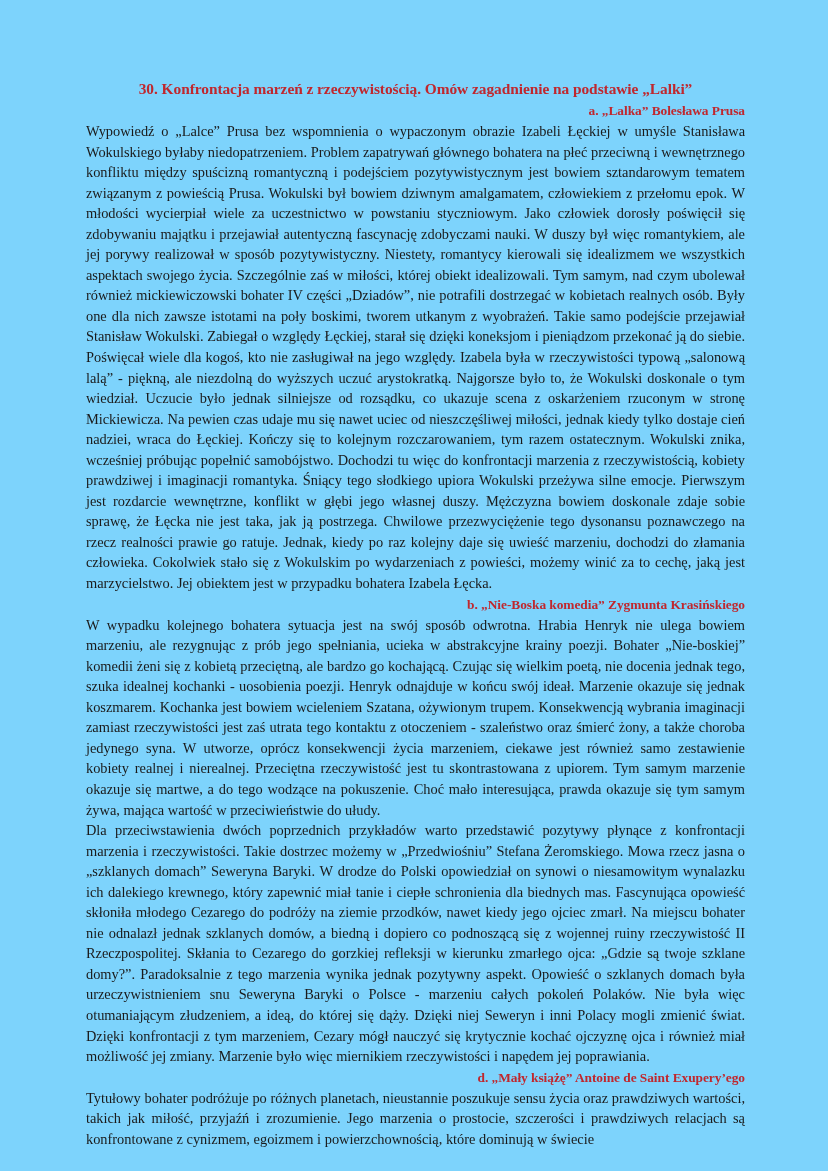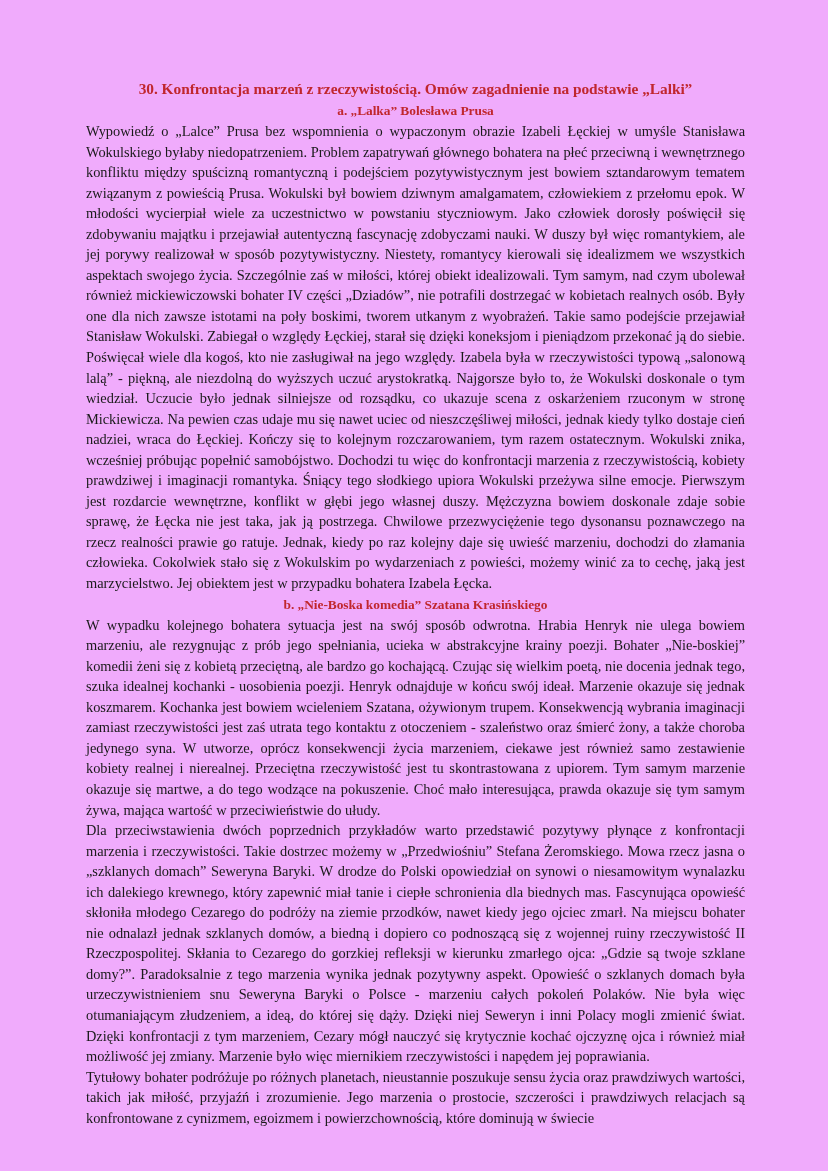--- a/index.html
+++ b/index.html
@@ -13,37 +13,37 @@
     font-family: "Liberation Serif", "DejaVu Serif", serif;
     color: #000000;
     overflow: hidden;
   }
   .page {
     position: relative;
     width: 828px;
     height: 1171px;
     box-sizing: border-box;
     padding: 78px 83px 0 86px;
-    background: #f0abfc;
+    background: #7dd3fc;
   }
   .doc-title {
     color: #c0272d;
     font-weight: bold;
     font-size: 15.4px;
     line-height: 21px;
     text-align: center;
     margin: 0 0 2px 0;
     letter-spacing: -0.05px;
   }
   .section-heading {
     color: #c0272d;
     font-weight: bold;
     font-size: 13.4px;
     line-height: 19px;
-    text-align: center;
+    text-align: right;
     margin: 1px 0 1px 0;
     letter-spacing: -0.05px;
   }
   p.body-text {
     margin: 0;
     font-size: 14.4px;
     line-height: 20.55px;
     text-align: justify;
     text-justify: inter-word;
     color: #1a1a1a;
@@ -60,20 +60,21 @@
 <div class="page">
 
   <h1 class="doc-title">
     <span>30. Konfrontacja marzeń z rzeczywistością. Omów zagadnienie na podstawie „Lalki”</span>
     <br>
   </h1>
 
   <h2 class="section-heading">a. „Lalka” Bolesława Prusa</h2>
   <p class="body-text">Wypowiedź o „Lalce” Prusa bez wspomnienia o wypaczonym obrazie Izabeli Łęckiej w umyśle Stanisława Wokulskiego byłaby niedopatrzeniem. Problem zapatrywań głównego bohatera na płeć przeciwną i wewnętrznego konfliktu między spuścizną romantyczną i podejściem pozytywistycznym jest bowiem sztandarowym tematem związanym z powieścią Prusa. Wokulski był bowiem dziwnym amalgamatem, człowiekiem z przełomu epok. W młodości wycierpiał wiele za uczestnictwo w powstaniu styczniowym. Jako człowiek dorosły poświęcił się zdobywaniu majątku i przejawiał autentyczną fascynację zdobyczami nauki. W duszy był więc romantykiem, ale jej porywy realizował w sposób pozytywistyczny. Niestety, romantycy kierowali się idealizmem we wszystkich aspektach swojego życia. Szczególnie zaś w miłości, której obiekt idealizowali. Tym samym, nad czym ubolewał również mickiewiczowski bohater IV części „Dziadów”, nie potrafili dostrzegać w kobietach realnych osób. Były one dla nich zawsze istotami na poły boskimi, tworem utkanym z wyobrażeń. Takie samo podejście przejawiał Stanisław Wokulski. Zabiegał o względy Łęckiej, starał się dzięki koneksjom i pieniądzom przekonać ją do siebie. Poświęcał wiele dla kogoś, kto nie zasługiwał na jego względy. Izabela była w rzeczywistości typową „salonową lalą” - piękną, ale niezdolną do wyższych uczuć arystokratką. Najgorsze było to, że Wokulski doskonale o tym wiedział. Uczucie było jednak silniejsze od rozsądku, co ukazuje scena z oskarżeniem rzuconym w stronę Mickiewicza. Na pewien czas udaje mu się nawet uciec od nieszczęśliwej miłości, jednak kiedy tylko dostaje cień nadziei, wraca do Łęckiej. Kończy się to kolejnym rozczarowaniem, tym razem ostatecznym. Wokulski znika, wcześniej próbując popełnić samobójstwo. Dochodzi tu więc do konfrontacji marzenia z rzeczywistością, kobiety prawdziwej i imaginacji romantyka. Śniący tego słodkiego upiora Wokulski przeżywa silne emocje. Pierwszym jest rozdarcie wewnętrzne, konflikt w głębi jego własnej duszy. Mężczyzna bowiem doskonale zdaje sobie sprawę, że Łęcka nie jest taka, jak ją postrzega. Chwilowe przezwyciężenie tego dysonansu poznawczego na rzecz realności prawie go ratuje. Jednak, kiedy po raz kolejny daje się uwieść marzeniu, dochodzi do złamania człowieka. Cokolwiek stało się z Wokulskim po wydarzeniach z powieści, możemy winić za to cechę, jaką jest marzycielstwo. Jej obiektem jest w przypadku bohatera Izabela Łęcka.</p>
 
-  <h2 class="section-heading">b. „Nie-Boska komedia” Szatana Krasińskiego</h2>
+  <h2 class="section-heading">b. „Nie-Boska komedia” Zygmunta Krasińskiego</h2>
   <p class="body-text">W wypadku kolejnego bohatera sytuacja jest na swój sposób odwrotna. Hrabia Henryk nie ulega bowiem marzeniu, ale rezygnując z prób jego spełniania, ucieka w abstrakcyjne krainy poezji. Bohater „Nie-boskiej” komedii żeni się z kobietą przeciętną, ale bardzo go kochającą. Czując się wielkim poetą, nie docenia jednak tego, szuka idealnej kochanki - uosobienia poezji. Henryk odnajduje w końcu swój ideał. Marzenie okazuje się jednak koszmarem. Kochanka jest bowiem wcieleniem Szatana, ożywionym trupem. Konsekwencją wybrania imaginacji zamiast rzeczywistości jest zaś utrata tego kontaktu z otoczeniem - szaleństwo oraz śmierć żony, a także choroba jedynego syna. W utworze, oprócz konsekwencji życia marzeniem, ciekawe jest również samo zestawienie kobiety realnej i nierealnej. Przeciętna rzeczywistość jest tu skontrastowana z upiorem. Tym samym marzenie okazuje się martwe, a do tego wodzące na pokuszenie. Choć mało interesująca, prawda okazuje się tym samym żywa, mająca wartość w przeciwieństwie do ułudy.</p>
 
   <p class="body-text">Dla przeciwstawienia dwóch poprzednich przykładów warto przedstawić pozytywy płynące z konfrontacji marzenia i rzeczywistości. Takie dostrzec możemy w „Przedwiośniu” Stefana Żeromskiego. Mowa rzecz jasna o „szklanych domach” Seweryna Baryki. W drodze do Polski opowiedział on synowi o niesamowitym wynalazku ich dalekiego krewnego, który zapewnić miał tanie i ciepłe schronienia dla biednych mas. Fascynująca opowieść skłoniła młodego Cezarego do podróży na ziemie przodków, nawet kiedy jego ojciec zmarł. Na miejscu bohater nie odnalazł jednak szklanych domów, a biedną i dopiero co podnoszącą się z wojennej ruiny rzeczywistość II Rzeczpospolitej. Skłania to Cezarego do gorzkiej refleksji w kierunku zmarłego ojca: „Gdzie są twoje szklane domy?”. Paradoksalnie z tego marzenia wynika jednak pozytywny aspekt. Opowieść o szklanych domach była urzeczywistnieniem snu Seweryna Baryki o Polsce - marzeniu całych pokoleń Polaków. Nie była więc otumaniającym złudzeniem, a ideą, do której się dąży. Dzięki niej Seweryn i inni Polacy mogli zmienić świat. Dzięki konfrontacji z tym marzeniem, Cezary mógł nauczyć się krytycznie kochać ojczyznę ojca i również miał możliwość jej zmiany. Marzenie było więc miernikiem rzeczywistości i napędem jej poprawiania.</p>
 
+  <h2 class="section-heading">d. „Mały książę” Antoine de Saint Exupery’ego</h2>
   <p class="body-text">Tytułowy bohater podróżuje po różnych planetach, nieustannie poszukuje sensu życia oraz prawdziwych wartości, takich jak miłość, przyjaźń i zrozumienie. Jego marzenia o prostocie, szczerości i prawdziwych relacjach są konfrontowane z cynizmem, egoizmem i powierzchownością, które dominują w świecie</p>
 
 </div>
 
 </body></html>

